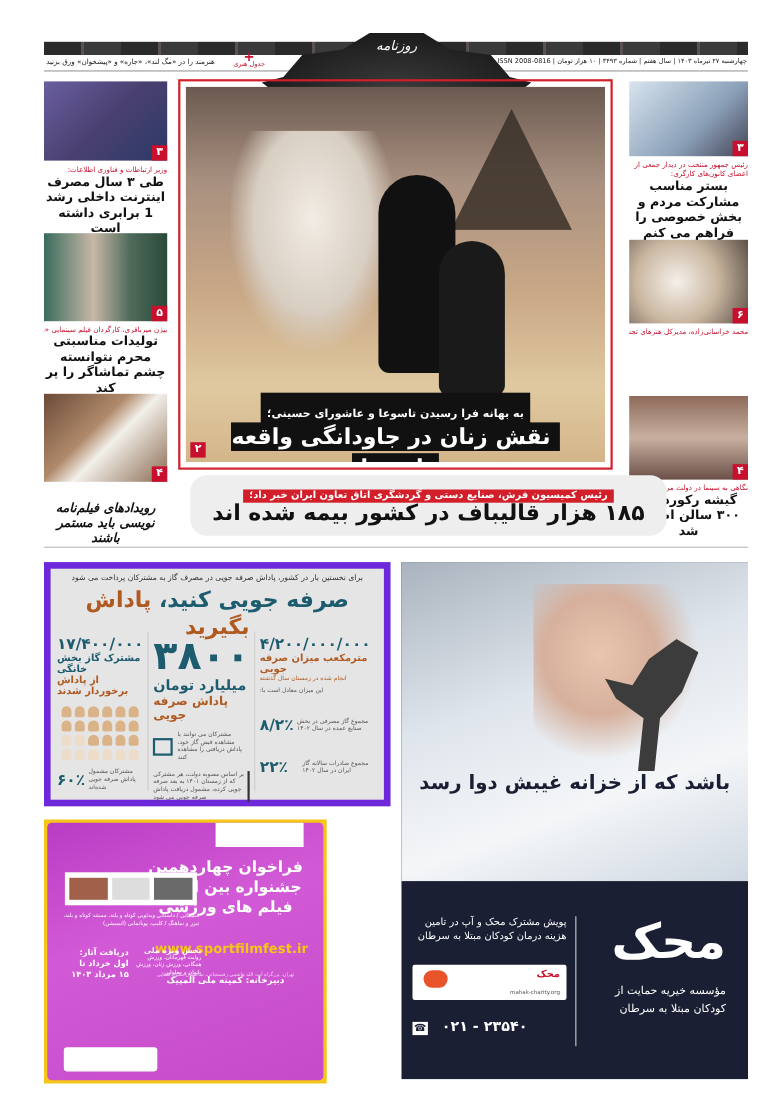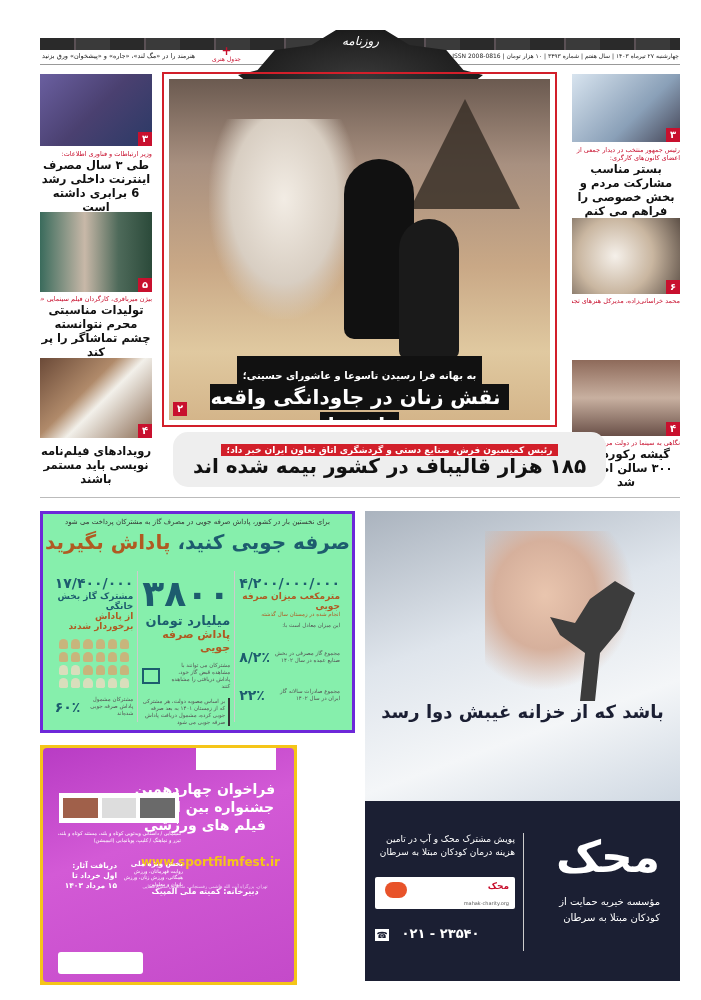--- a/index.html
+++ b/index.html
@@ -28,26 +28,26 @@
   .mainkicker { position:absolute; left:0; right:0; top:285px; text-align:center; }
   .mainkicker span { background:#111; color:#fff; font-size:10px; font-weight:bold; padding:14px 6px; }
   .maintitle { position:absolute; left:0; right:0; top:304px; text-align:center; }
   .maintitle span { background:#111; color:#fff; font-size:20px; font-weight:bold; padding:1px 8px; line-height:28px; }
   .mainnum { position:absolute; left:4px; bottom:4px; width:14px; height:14px; background:#c8102e; color:#fff; font-size:10px; text-align:center; line-height:14px; font-weight:bold; }
   .subbox { left: 173px; top: 432px; width: 433px; height: 55px; background:#eee;border-radius:15px; }
   .subkicker { position:absolute; left:0; right:0; top:6px; text-align:center; }
   .subkicker span { background:#d21f2a; color:#fff; font-size:9px; font-weight:bold; padding:1px 6px; }
   .subtitle { position:absolute; left:0; right:0; top:22px; text-align:center; font-size:20px; font-weight:bold; color:#111; }
   .hr-mid { left: 40px; top: 497px; width: 640px; height: 1px; background:#bbb; }
-  .gasad { left: 40px; top: 511px; width: 315px; height: 222px; border: 3px solid #6d28d9; background:#86efac; }
+  .gasad { left: 40px; top: 511px; width: 315px; height: 222px; border: 6px solid #6d28d9; background:#e5e5e5; }
   .gas-top { position:absolute; top:4px; left:4px; right:4px; text-align:center; font-size:7px; color:#333; }
   .gas-title { position:absolute; top:16px; left:0; right:0; text-align:center; font-size:20px; font-weight:bold; }
   .gas-title .b { color:#1d5c6e; } .gas-title .o { color:#b05a22; }
   .gas-cols { position:absolute; top:57px; left:8px; right:8px; bottom:8px; display:flex; }
-  .gcol { flex:1; border-left:1px solid #ccc; padding:4px; text-align:right; }
+  .gcol { flex:1; border-left:1px solid #ccc; padding:4px; text-align:left; }
   .gcol:last-child { border-left:none; }
   .gnum { color:#1d5c6e; font-weight:bold; font-size:14px; }
   .gbig { color:#1d5c6e; font-weight:bold; font-size:36px; line-height:38px; }
   .gteal { color:#1d5c6e; font-weight:bold; font-size:11px; }
   .gorange { color:#b05a22; font-weight:bold; font-size:9px; }
   .gsmall { color:#555; font-size:5.5px; line-height:7px; }
   .gpct { color:#1d5c6e; font-weight:bold; font-size:14px; }
   .people { display:grid; grid-template-columns:repeat(6,1fr); gap:3px; margin:8px 4px; }
   .people i { display:block; height:10px; background:#d8a670; border-radius:5px 5px 2px 2px; opacity:.8; }
   .people i.f { background:#eed9c0; }
@@ -119,34 +119,34 @@
   </div>
   <div class="kicker" style="margin-top:3px;">نگاهی به سینما در دولت مردمی:</div>
   <div class="head">گیشه رکورد زد، ۳۰۰ سالن اضافه شد</div>
 </div>
 
 <div class="abs" style="left:40px; top:74px; width:112px;">
   <div class="side-img" style="position:relative;height:72px;background:linear-gradient(135deg,#6a5fa0,#4a4070 50%,#2b3a66);">
     <div class="num-badge">۳</div>
   </div>
   <div class="kicker" style="margin-top:4px;">وزیر ارتباطات و فناوری اطلاعات:</div>
-  <div class="head">طی ۳ سال مصرف اینترنت داخلی رشد 6 برابری داشته است</div>
+  <div class="head">طی ۳ سال مصرف اینترنت داخلی رشد 1 برابری داشته است</div>
 </div>
 <div class="abs" style="left:40px; top:212px; width:112px;">
   <div class="side-img" style="position:relative;height:80px;background:linear-gradient(90deg,#3a6b5c,#c8b8a8 40%,#4e6a5a 70%,#2b4a3a);">
     <div class="num-badge">۵</div>
   </div>
   <div class="kicker" style="margin-top:3px;">بیژن میرباقری، کارگردان فیلم سینمایی «روز واقعه»:</div>
   <div class="head">تولیدات مناسبتی محرم نتوانسته چشم تماشاگر را پر کند</div>
 </div>
 <div class="abs" style="left:40px; top:358px; width:112px;">
   <div class="side-img" style="position:relative;height:80px;background:linear-gradient(135deg,#6b4a38,#b08a6a 40%,#f2f0ea 55%,#8a6a52);">
     <div class="num-badge">۴</div>
   </div>
-  <div class="head" style="margin-top:6px;">رویدادهای فیلم‌نامه نویسی باید مستمر باشند</div>
+  <div class="head" style="margin-top:16px;font-style:italic;">رویدادهای فیلم‌نامه نویسی باید مستمر باشند</div>
 </div>
 
 <div class="abs mainbox">
   <div class="mainphoto">
     <div class="tent"></div>
     <div class="horse"></div>
     <div class="figure1"></div>
     <div class="figure2"></div>
     <div class="mainkicker"><span>به بهانه فرا رسیدن تاسوعا و عاشورای حسینی؛</span></div>
     <div class="maintitle"><span>نقش زنان در جاودانگی واقعه عاشورا</span></div>

